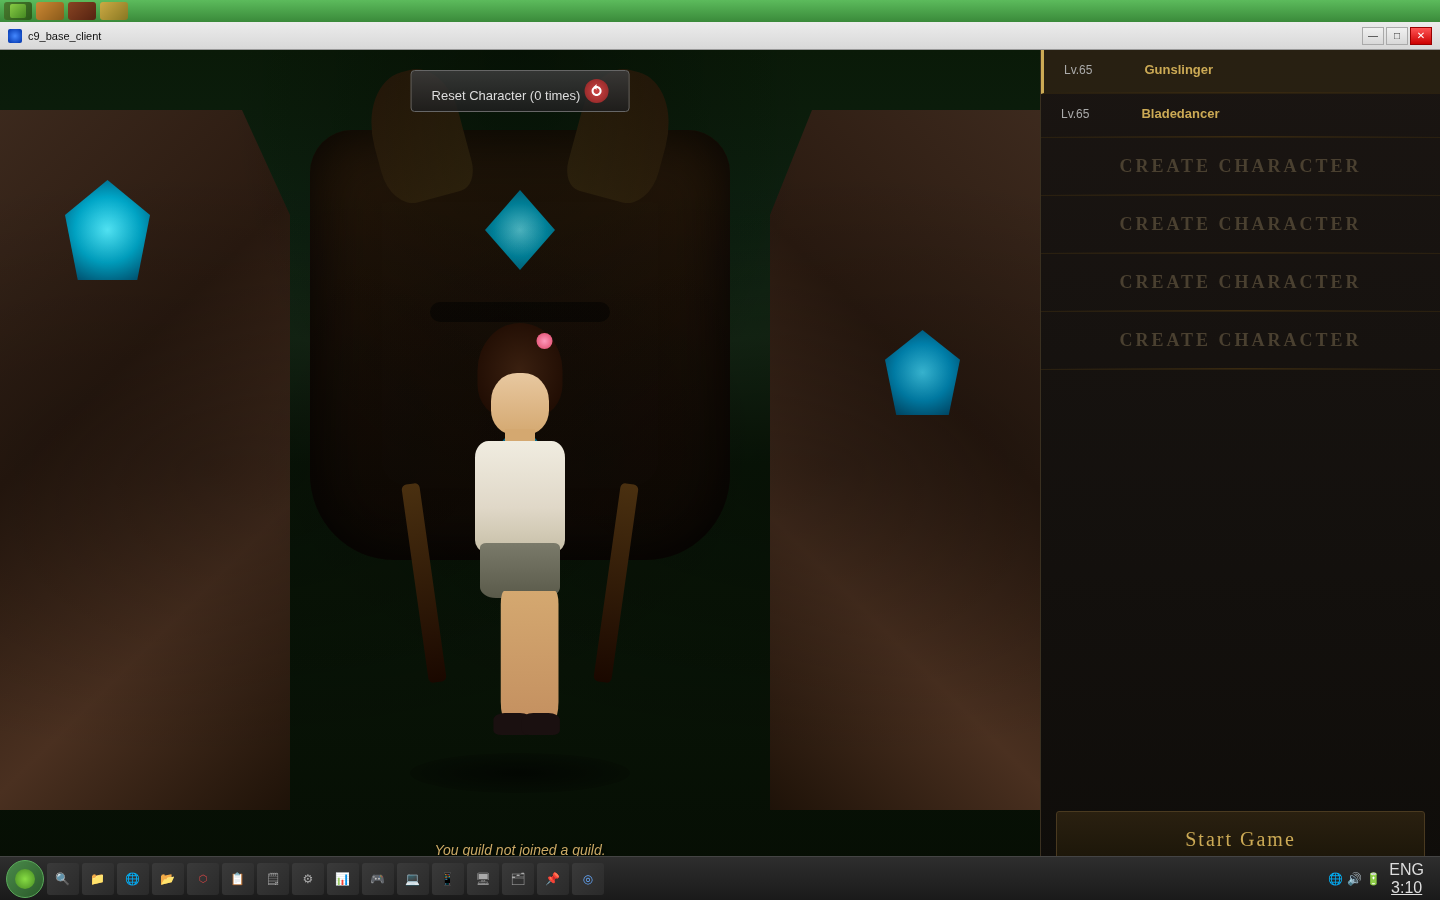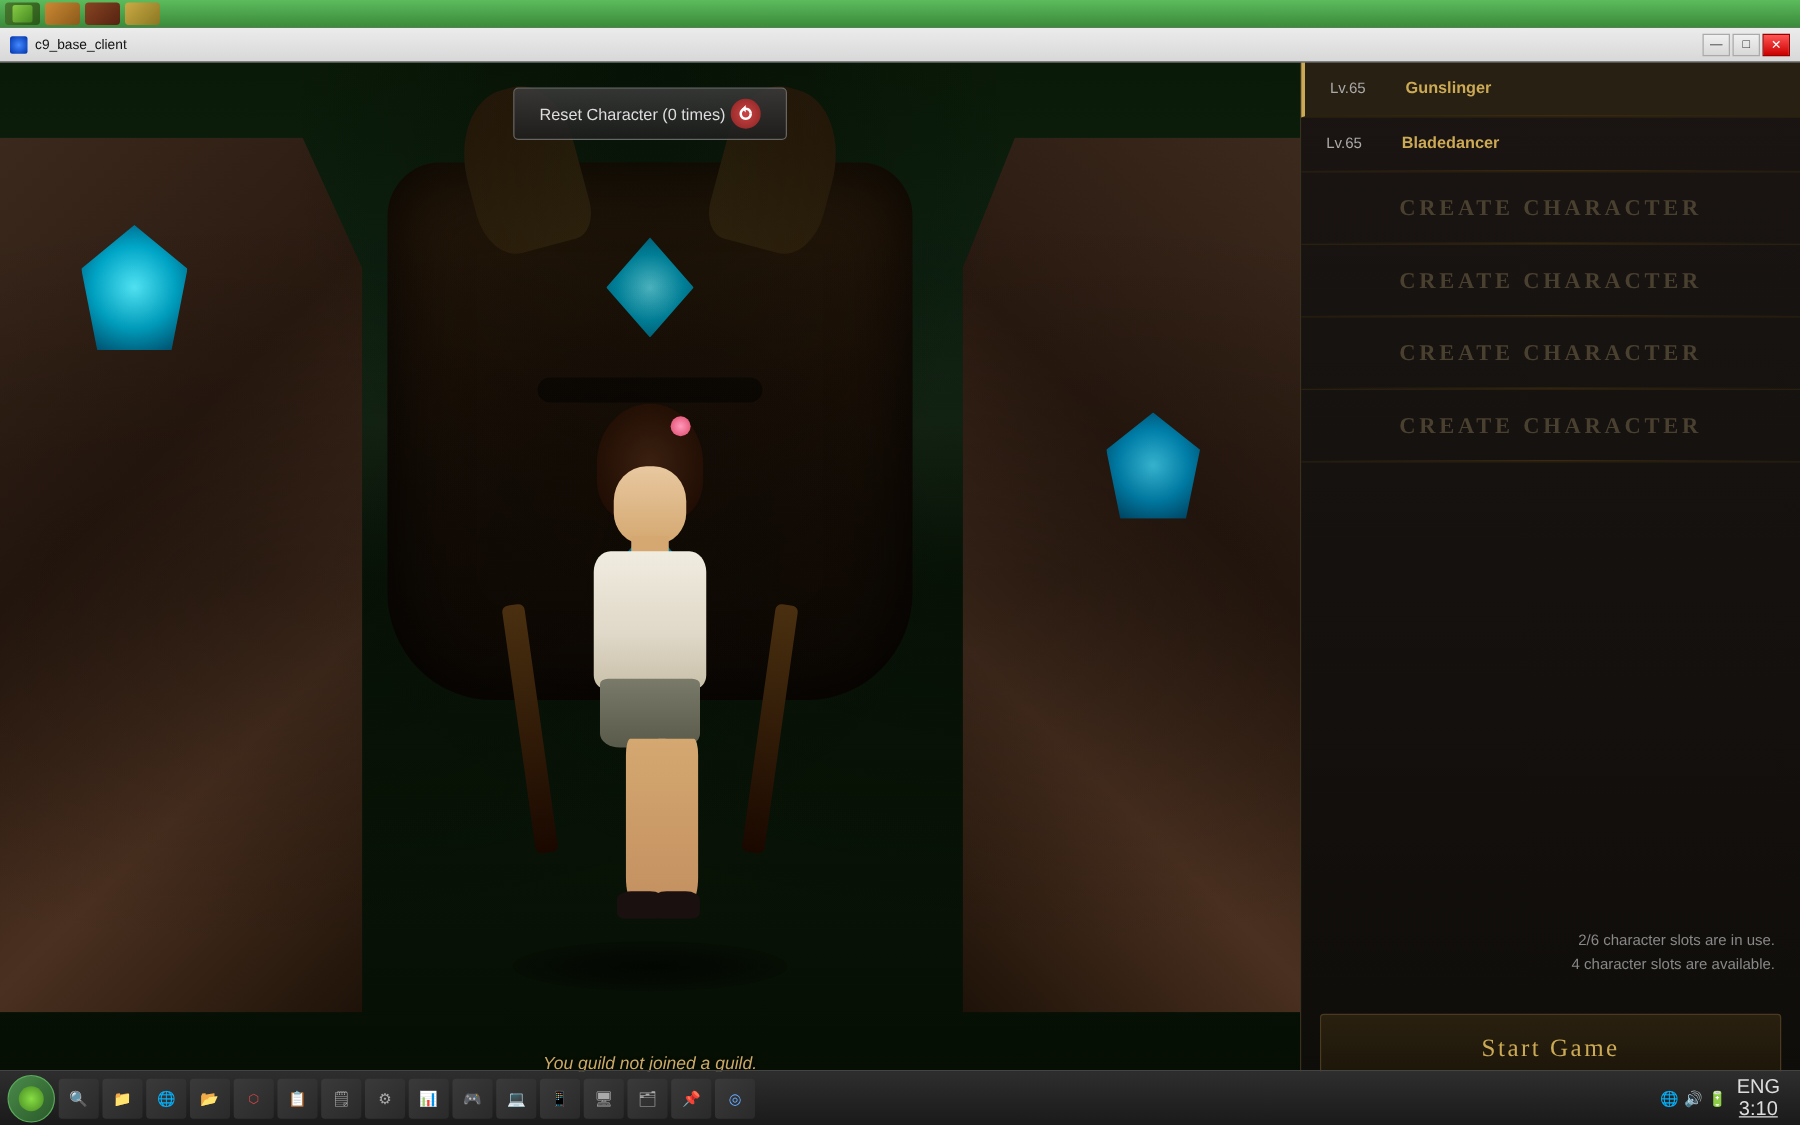--- a/index.html
+++ b/index.html
@@ -45,21 +45,21 @@
       left: 50%;
       transform: translateX(-50%);
       background: linear-gradient(to bottom, rgba(60,60,60,0.85), rgba(30,30,30,0.85));
       border: 1px solid #666;
       border-radius: 4px;
       padding: 8px 20px;
       color: #ddd;
       font-size: 13px;
       cursor: pointer;
       display: flex;
-      align-items: center;
+      align-items: flex-end;
       gap: 4px;
       white-space: nowrap;
     }
     .reset-icon {
       width: 24px;
       height: 24px;
       background: radial-gradient(circle, #cc4444, #882222);
       border-radius: 50%;
       display: flex;
       align-items: center;
@@ -94,21 +94,21 @@
     
     .char-slot {
       border-bottom: 1px solid #2a2010;
       padding: 12px 20px;
       cursor: pointer;
       position: relative;
     }
     .char-slot-header {
       display: flex;
       align-items: center;
-      gap: 4px;
+      gap: 24px;
       margin-bottom: 4px;
     }
     .char-level {
       color: #aaa;
       font-size: 12px;
     }
     .char-class {
       color: #ccaa55;
       font-size: 13px;
       font-weight: bold;
@@ -335,24 +335,20 @@
       <div class="slot-line"></div>
     </div>
 
     <div class="create-slot">
       <span class="create-slot-text">Create Character</span>
       <div class="slot-line"></div>
     </div>
 
     <div class="sidebar-spacer"></div>
 
-    <div class="slot-info">
-      <div class="slot-info-text">2/6 character slots are in use.</div>
-      <div class="slot-info-text">4 character slots are available.</div>
-    </div>
 
     <div class="start-game-btn">Start Game</div>
 
   </div>
 </div>
 
 <div style="position:absolute;bottom:0;left:0;width:1440px;height:44px;background:linear-gradient(to bottom,#2e2e2e,#1a1a1a);border-top:1px solid #444;display:flex;align-items:center;padding:0 6px;gap:3px;z-index:300;">
 
   <div style="width:38px;height:38px;background:linear-gradient(135deg,#4a8a4a,#2a5a2a);border-radius:50%;display:flex;align-items:center;justify-content:center;cursor:pointer;border:1px solid #5aaa5a;">
     <div style="width:20px;height:20px;background:radial-gradient(circle,#88dd44,#448822);border-radius:50%;"></div>

